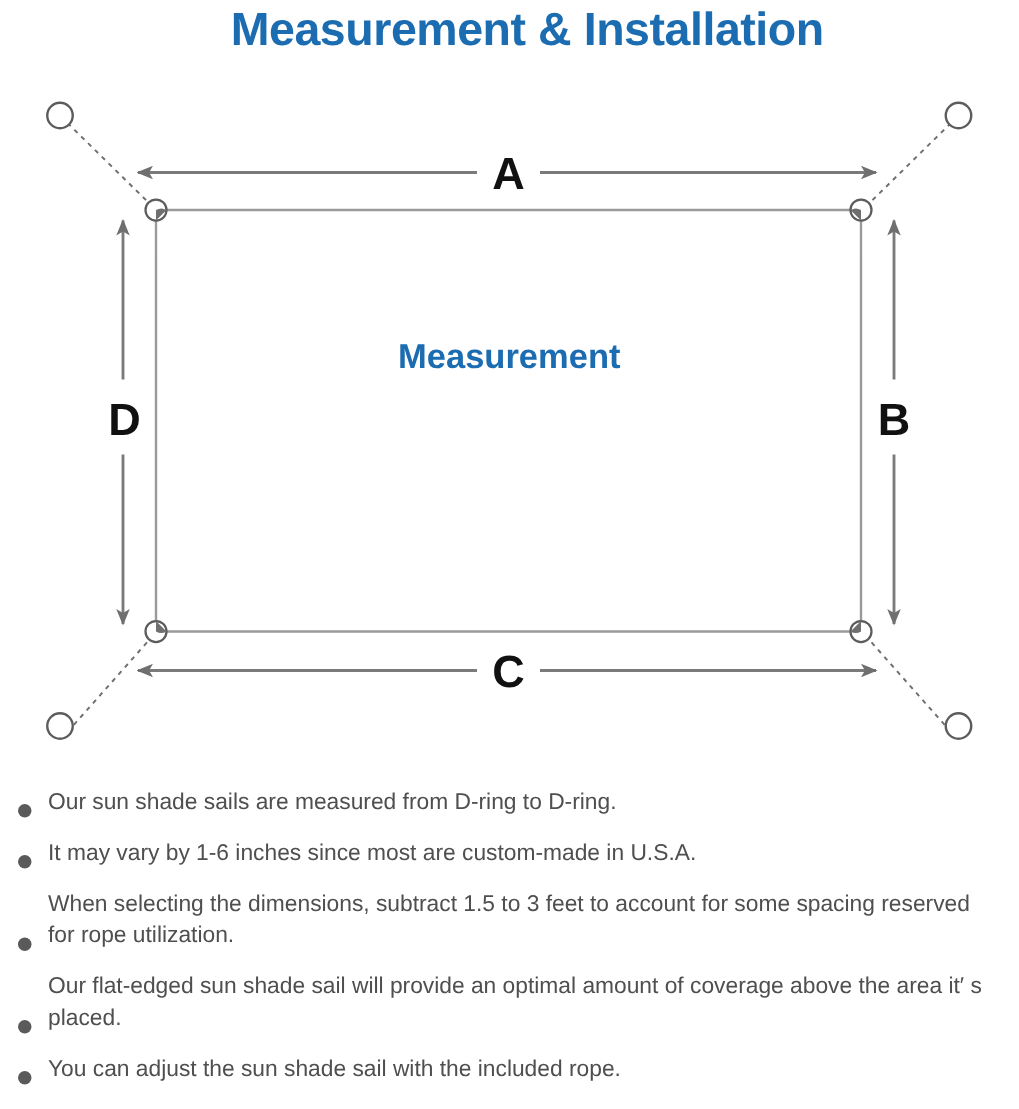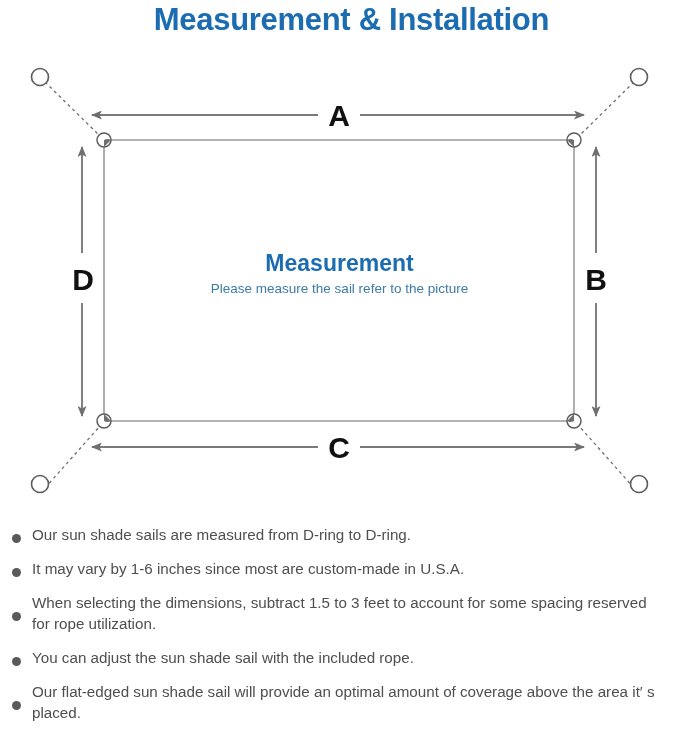--- a/index.html
+++ b/index.html
@@ -43,21 +43,21 @@
     top: 48px;
     width: 679px;
     height: 470px;
   }
   .diagram svg {
     display: block;
   }
   .center-label {
     position: absolute;
     left: 0;
-    top: 200px;
+    top: 174px;
     width: 679px;
     text-align: center;
     pointer-events: none;
   }
   .center-title {
     font-size: 23px;
     font-weight: bold;
     color: #1b6cb0;
     line-height: 30px;
     white-space: nowrap;
@@ -70,21 +70,21 @@
   }
   
   .notes {
     position: absolute;
     left: 0;
     top: 524px;
     width: 679px;
   }
   .note {
     display: flex;
-    align-items: center;
+    align-items: flex-end;
     padding: 0 18px 0 12px;
     margin-bottom: 13px;
   }
   .note-bullet {
     flex: 0 0 auto;
     width: 9px;
     height: 9px;
     border-radius: 50%;
     background: #5a5a5a;
     margin: 7px 11px 0 0;
@@ -161,40 +161,39 @@
       <g fill="#111111" font-family="Liberation Sans, sans-serif" font-size="30" font-weight="bold" text-anchor="middle">
         <text x="339" y="78">A</text>
         <text x="596" y="242">B</text>
         <text x="339" y="410">C</text>
         <text x="83" y="242">D</text>
       </g>
     </svg>
 
     <div class="center-label">
       <div class="center-title">Measurement</div>
-      <div class="center-sub">Please measure the sail refer to the picture</div>
     </div>
   </div>
 
   <div class="notes">
     <div class="note">
       <span class="note-bullet"></span>
       <span class="note-text">Our sun shade sails are measured from D-ring to D-ring.</span>
     </div>
     <div class="note">
       <span class="note-bullet"></span>
       <span class="note-text">It may vary by 1-6 inches since most are custom-made in U.S.A.</span>
     </div>
     <div class="note">
       <span class="note-bullet"></span>
       <span class="note-text">When selecting the dimensions, subtract 1.5 to 3 feet to account for some spacing reserved for rope utilization.</span>
     </div>
     <div class="note">
       <span class="note-bullet"></span>
-      <span class="note-text">You can adjust the sun shade sail with the included rope.</span>
+      <span class="note-text">Our flat-edged sun shade sail will provide an optimal amount of coverage above the area it′ s placed.</span>
     </div>
     <div class="note">
       <span class="note-bullet"></span>
-      <span class="note-text">Our flat-edged sun shade sail will provide an optimal amount of coverage above the area it′ s placed.</span>
+      <span class="note-text">You can adjust the sun shade sail with the included rope.</span>
     </div>
   </div>
 
 </div>
 
 </body></html>

